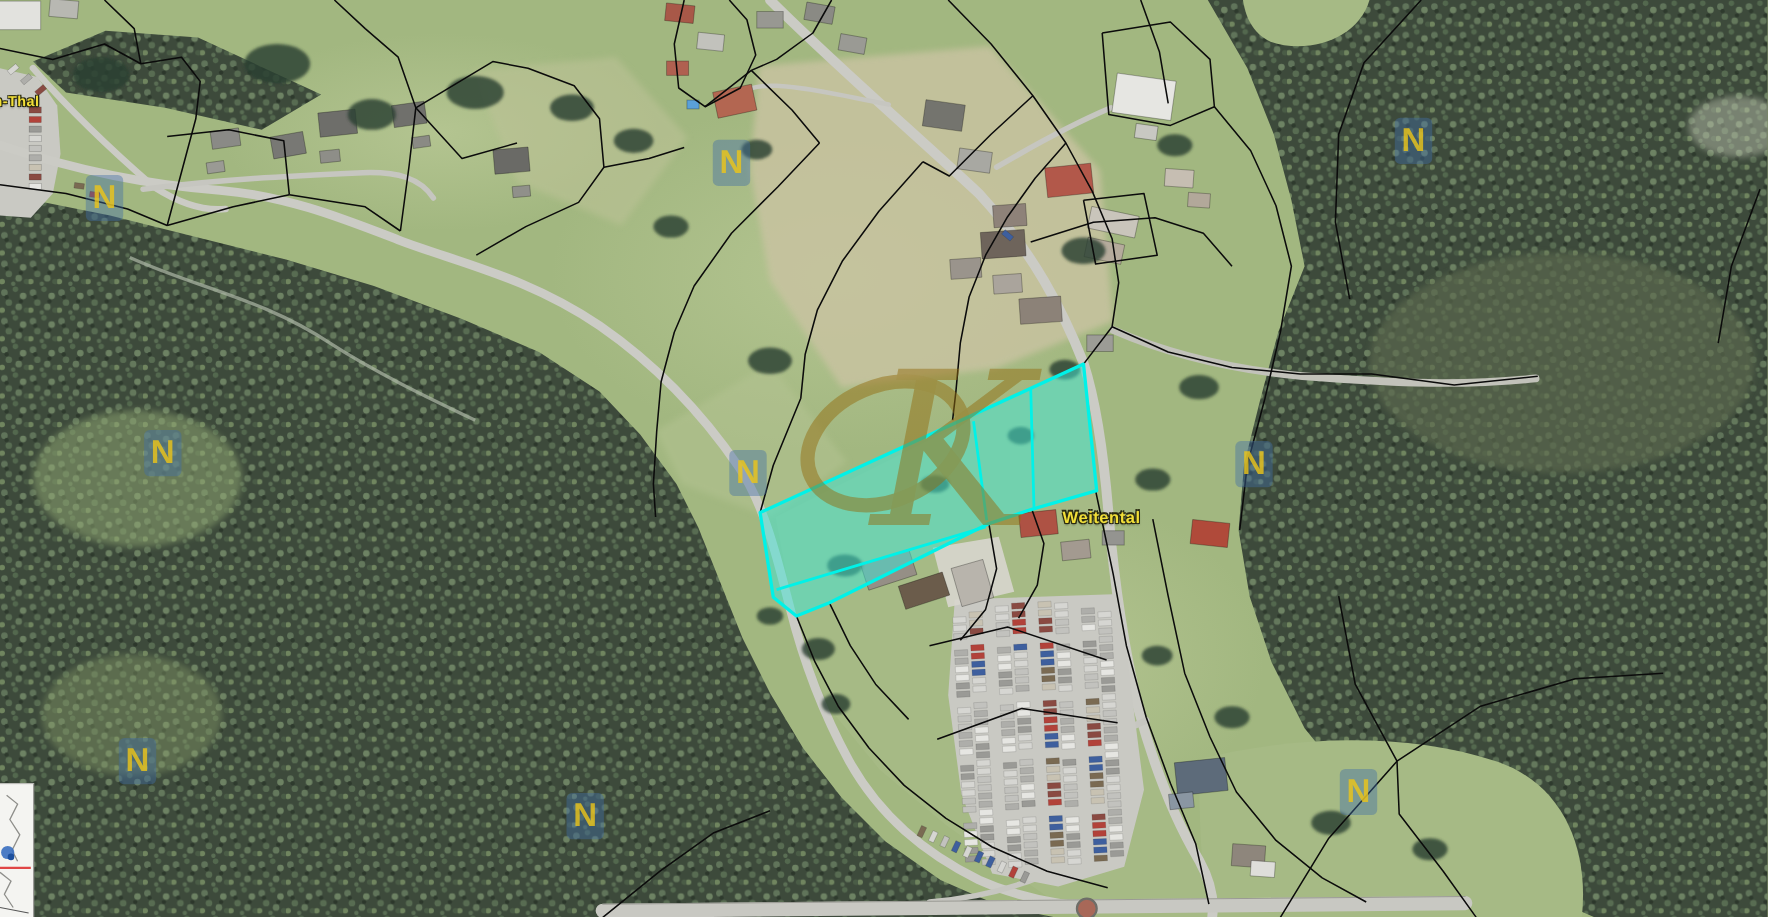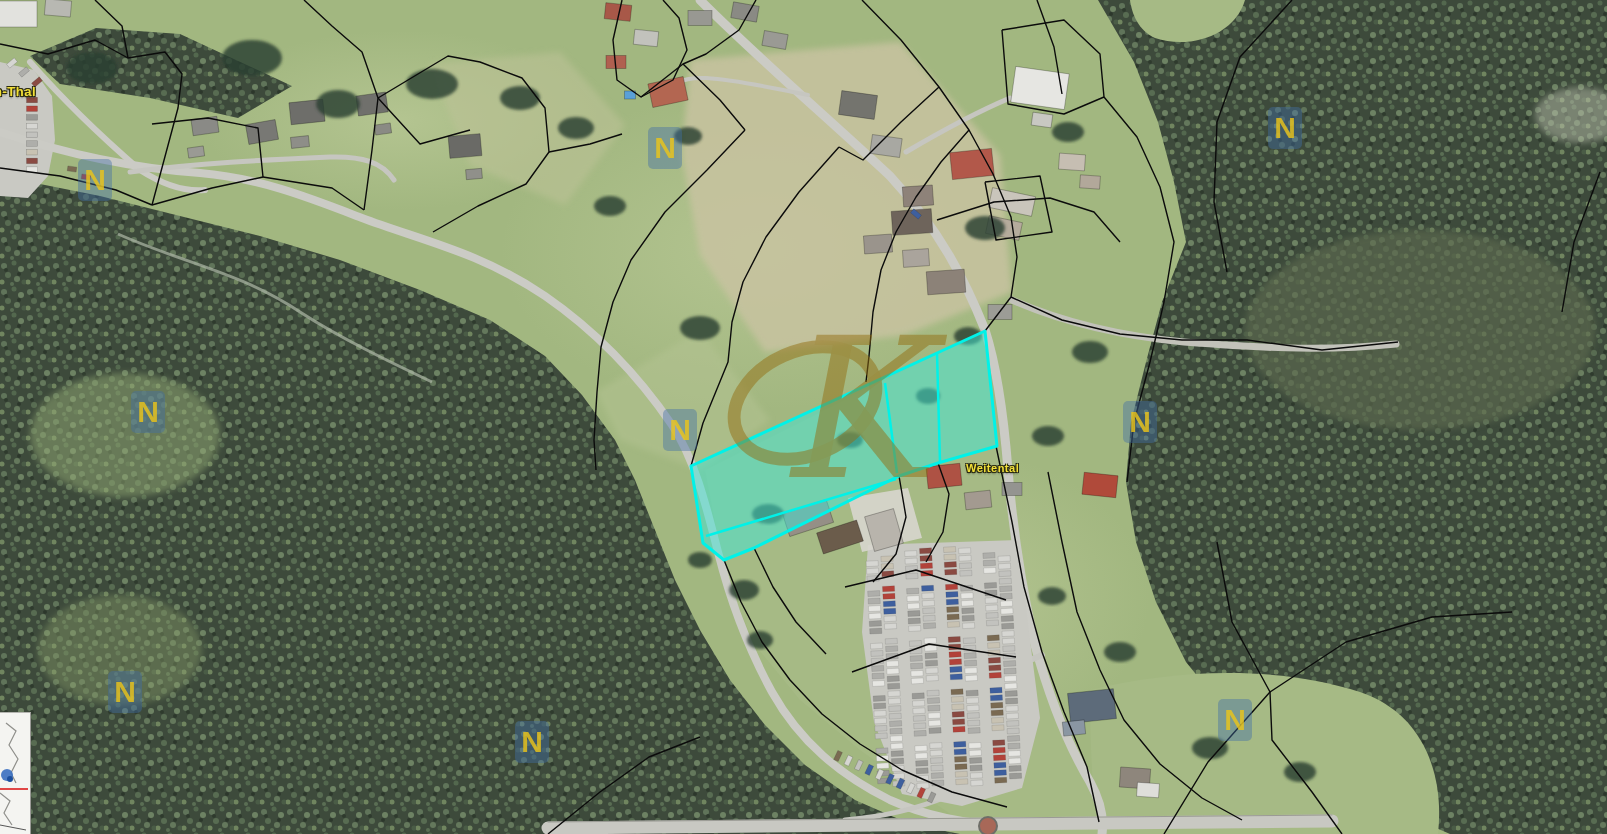--- a/index.html
+++ b/index.html
@@ -7,21 +7,21 @@
     position:relative;width:1607px;height:834px;overflow:hidden;
     font-family:"Liberation Sans",sans-serif;background:#a2b780;
   }
   #map-art{position:absolute;left:0;top:0;}
   .place-label{
     position:absolute;color:#f2df38;font-weight:bold;white-space:nowrap;
     text-shadow:-1px -1px 0 #2a2a10,1px -1px 0 #2a2a10,-1px 1px 0 #2a2a10,1px 1px 0 #2a2a10,0 2px 2px rgba(0,0,0,.45);
     letter-spacing:.5px;pointer-events:none;
   }
   #lbl-thal{font-size:13px;}
-  #lbl-weitental{font-size:11px;}
+  #lbl-weitental{font-size:15px;}
   .nmark{
     position:absolute;width:34px;height:42px;border-radius:5px;
     display:flex;align-items:center;justify-content:center;
     font-weight:bold;font-size:30px;pointer-events:none;
   }
   #kmark{position:absolute;left:700px;top:285px;pointer-events:none;opacity:.55;}
   #inset{
     position:absolute;left:0;top:712px;width:30px;height:122px;
     background:#f4f4f1;border-right:1px solid #9a9a96;border-top:1px solid #b5b5b1;
   }

